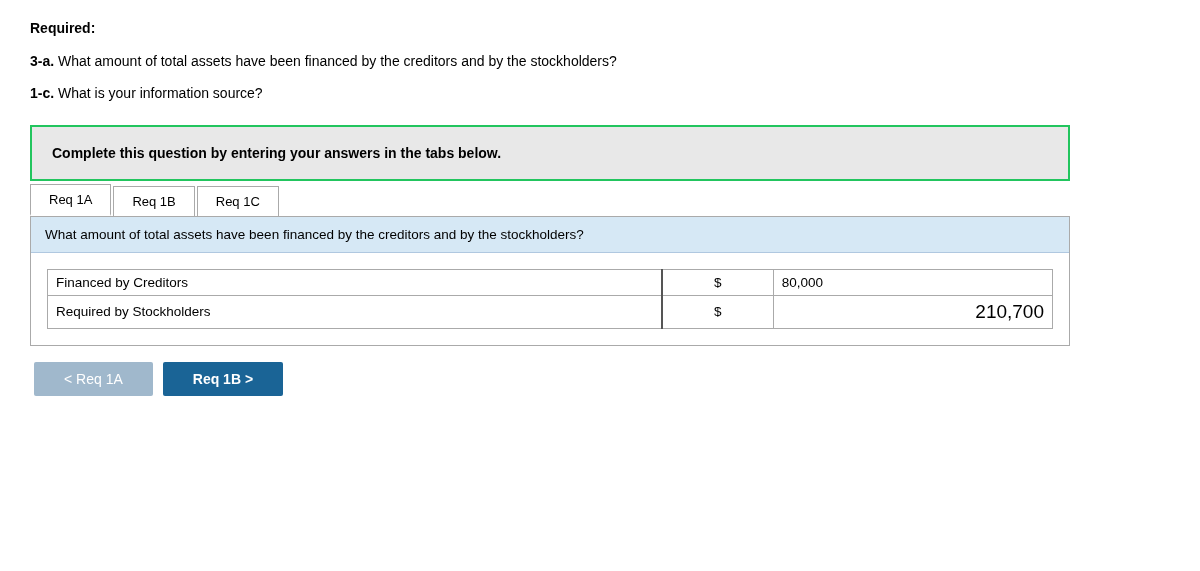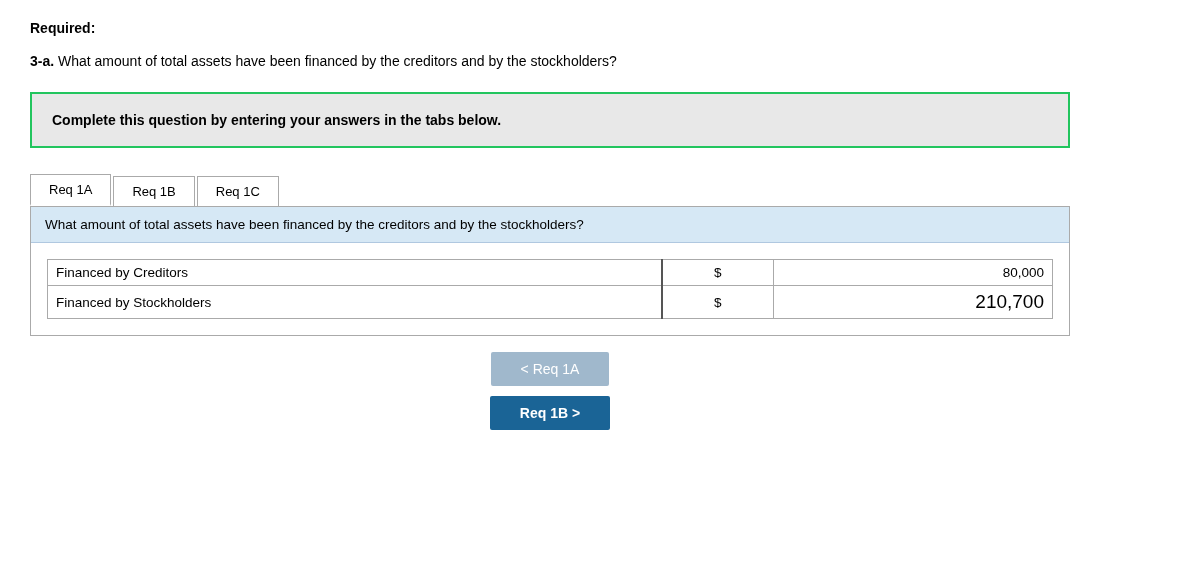--- a/index.html
+++ b/index.html
@@ -43,21 +43,21 @@
       margin-top: 20px;
       margin-bottom: 0;
     }
 
     .gray-box-text {
       font-weight: bold;
       font-size: 14px;
     }
 
     .tabs-area {
-      margin-top: 26px;
+      margin-top: 3px;
       border-bottom: none;
     }
 
     .tabs-row {
       display: flex;
       flex-direction: row;
       align-items: flex-end;
       gap: 0;
       margin-bottom: 0;
     }
@@ -123,21 +123,21 @@
     }
 
     .data-table td.value-cell {
       width: 100px;
       text-align: right;
       background: #fff;
     }
 
     .nav-buttons-row {
       display: flex;
-      flex-direction: column;
+      flex-direction: row;
       gap: 10px;
       margin-top: 16px;
       padding: 0 4px;
       align-items: center;
     }
 
     .nav-btn {
       padding: 9px 30px;
       font-size: 14px;
       cursor: pointer;
@@ -163,20 +163,24 @@
 <div class="page-container">
 
   <div class="required-label">Required:</div>
 
   <div class="question-block">
     <span class="part-label">3-a.</span>
     <span> What amount of total assets have been financed by the creditors and by the stockholders?</span>
   </div>
 
 
+  <div class="question-block">
+    <span class="part-label">1-c.</span>
+    <span> What is your information source?</span>
+  </div>
 
   <div class="gray-box">
     <div class="gray-box-text">Complete this question by entering your answers in the tabs below.</div>
   </div>
 
   <div class="tabs-area">
     <div class="tabs-row">
       <div class="tab active">Req 1A</div>
       <div class="tab">Req 1B</div>
       <div class="tab">Req 1C</div>
@@ -185,25 +189,25 @@
     <div class="tab-content-area">
       <div class="tab-question-header">What amount of total assets have been financed by the creditors and by the stockholders?</div>
 
       <div class="table-section">
         <table class="data-table">
           <tbody>
             <tr>
               <td class="label-cell">Financed by Creditors</td>
               <td class="dollar-cell">$</td>
               <td class="value-cell">
-                <input type="text" style="border: none; outline: none; text-align: right; width: 100%; font-size: 13.5px;" value="80,000">
+                <input type="text" style="border: none; outline: none; width: 100%; font-size: 13.5px;" value="80,000">
               </td>
             </tr>
             <tr>
-              <td class="label-cell">Financed by Stockholders</td>
+              <td class="label-cell">Required by Stockholders</td>
               <td class="dollar-cell">$</td>
               <td class="value-cell">
                 <input type="text" style="border: none; outline: none; text-align: right; width: 100%; font-size: 19px;" value="210,700">
               </td>
             </tr>
           </tbody>
         </table>
       </div>
     </div>
   </div>

